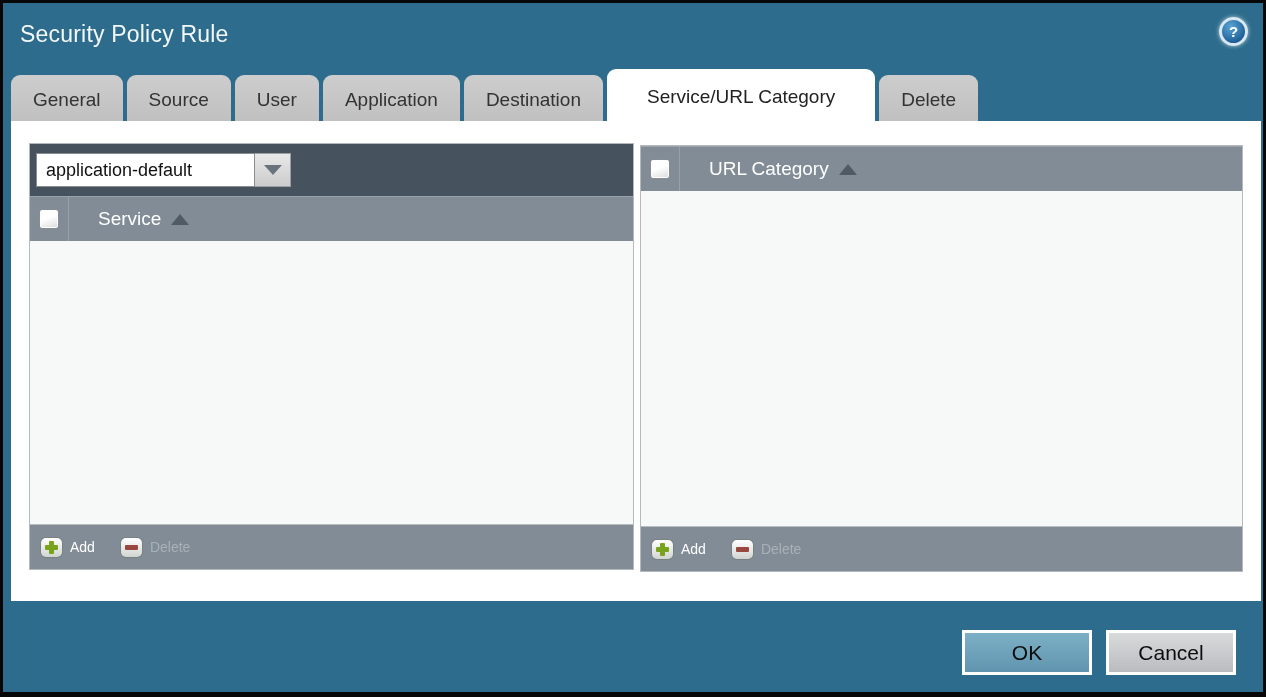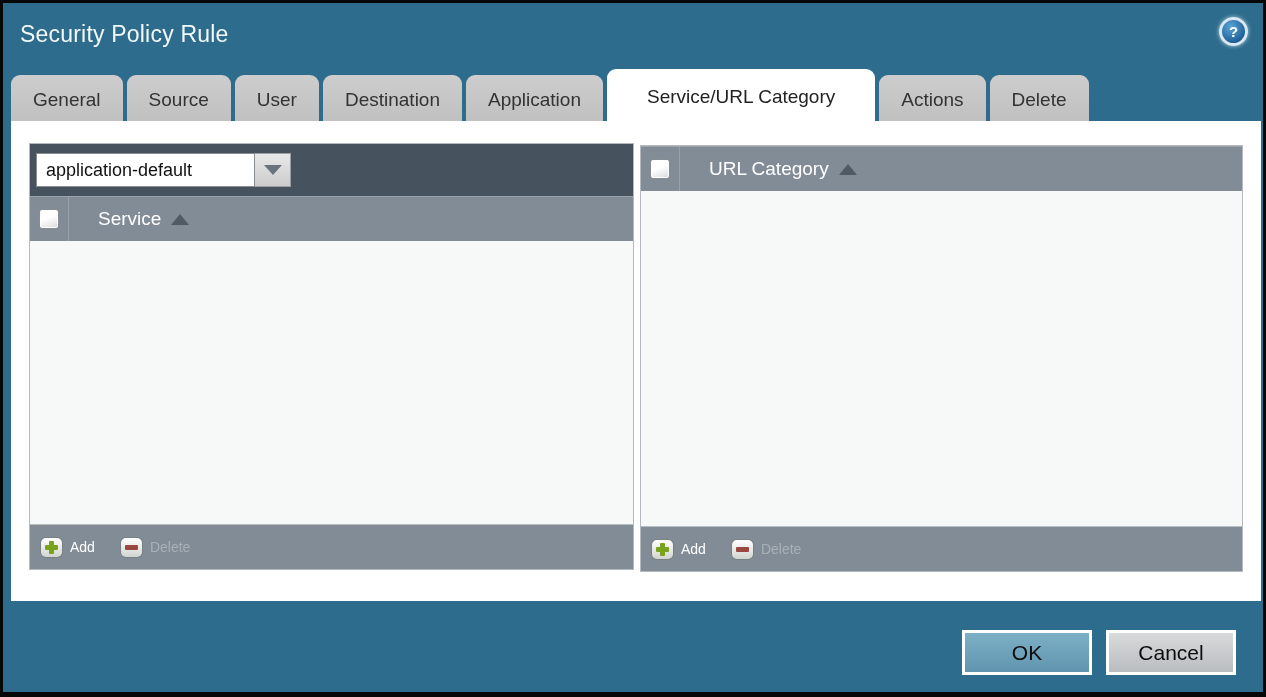--- a/index.html
+++ b/index.html
@@ -151,24 +151,23 @@
 
 <div class="dialog">
 
   <div class="title">Security Policy Rule</div>
   <div class="help">?</div>
 
   <div class="tabbar">
     <div class="tab">General</div>
     <div class="tab">Source</div>
     <div class="tab">User</div>
+    <div class="tab">Application</div>
     <div class="tab">Destination</div>
-    <div class="tab">Application</div>
     <div class="tab active">Service/URL Category</div>
-    <div class="tab">Actions</div>
     <div class="tab">Delete</div>
   </div>
 
   <div class="content">
 
     <section class="panel left">
       <div class="panel-top">
         <div class="combo">
           <span class="combo-value">application-default</span>
           <span class="combo-btn">

